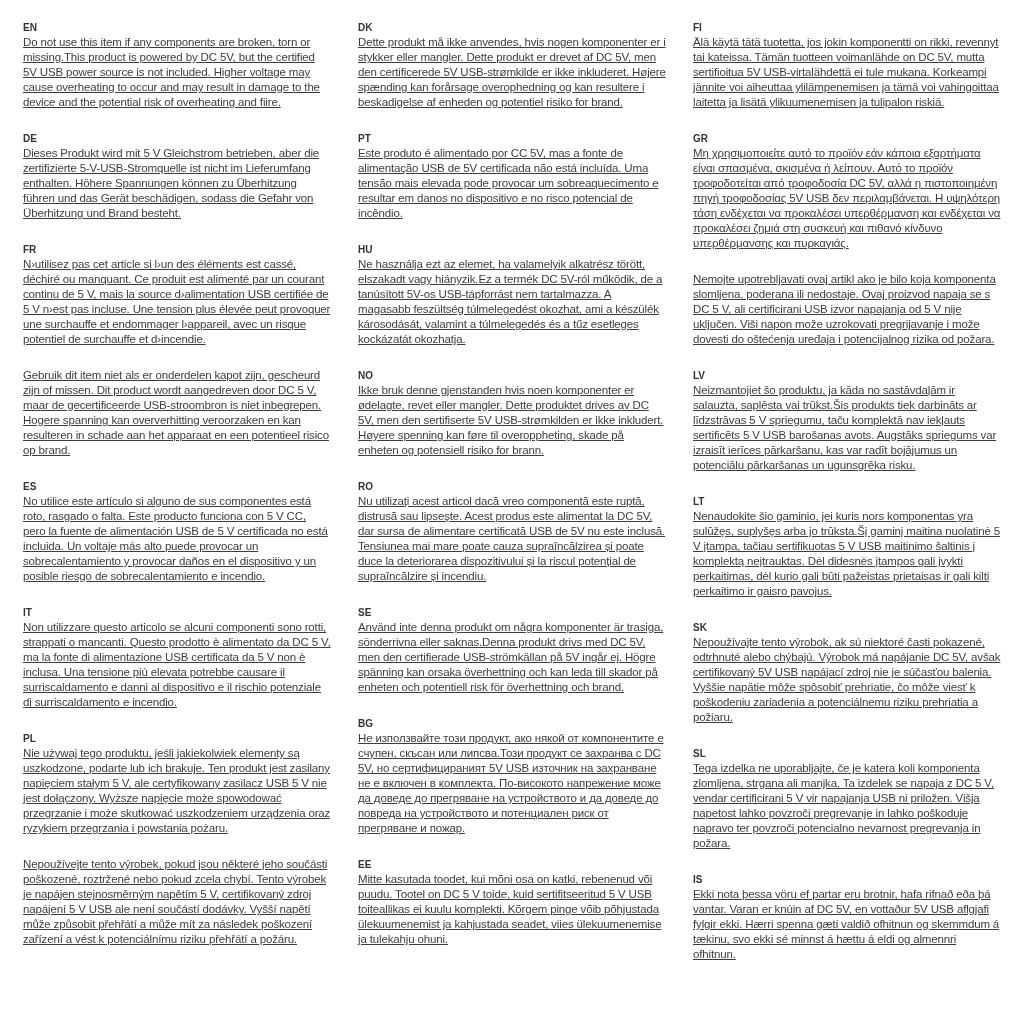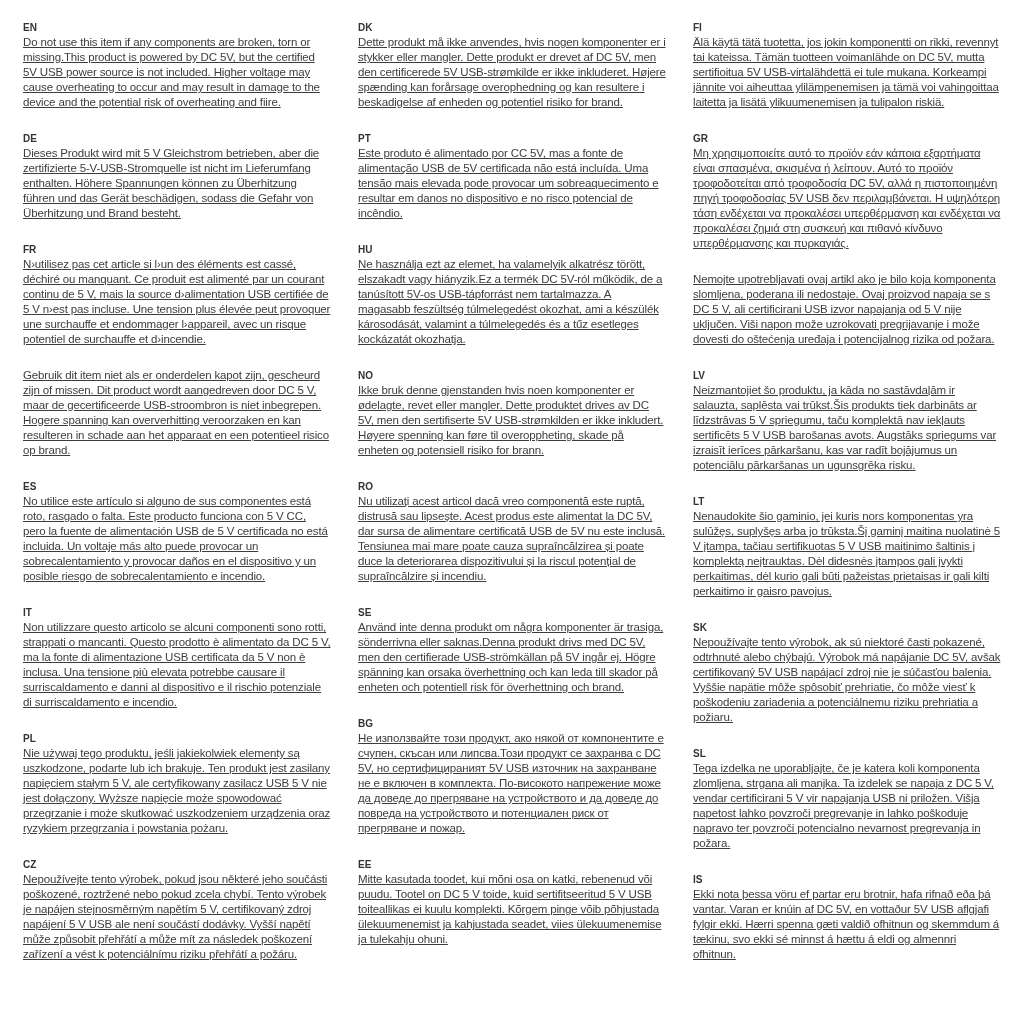--- a/index.html
+++ b/index.html
@@ -72,21 +72,20 @@
       </section>
       <section>
         <h2>IT</h2>
         <p>Non utilizzare questo articolo se alcuni componenti sono rotti, strappati o mancanti. Questo prodotto è alimentato da DC 5 V, ma la fonte di alimentazione USB certificata da 5 V non è inclusa. Una tensione più elevata potrebbe causare il surriscaldamento e danni al dispositivo e il rischio potenziale di surriscaldamento e incendio.</p>
       </section>
       <section>
         <h2>PL</h2>
         <p>Nie używaj tego produktu, jeśli jakiekolwiek elementy są uszkodzone, podarte lub ich brakuje. Ten produkt jest zasilany napięciem stałym 5 V, ale certyfikowany zasilacz USB 5 V nie jest dołączony. Wyższe napięcie może spowodować przegrzanie i może skutkować uszkodzeniem urządzenia oraz ryzykiem przegrzania i powstania pożaru.</p>
       </section>
       <section>
-        <h2>CZ</h2>
         <p>Nepoužívejte tento výrobek, pokud jsou některé jeho součásti poškozené, roztržené nebo pokud zcela chybí. Tento výrobek je napájen stejnosměrným napětím 5 V, certifikovaný zdroj napájení 5 V USB ale není součástí dodávky. Vyšší napětí může způsobit přehřátí a může mít za následek poškození zařízení a vést k potenciálnímu riziku přehřátí a požáru.</p>
       </section>
     </div>
   <div class="col">
       <section>
         <h2>DK</h2>
         <p>Dette produkt må ikke anvendes, hvis nogen komponenter er i stykker eller mangler. Dette produkt er drevet af DC 5V, men den certificerede 5V USB-strømkilde er ikke inkluderet. Højere spænding kan forårsage overophedning og kan resultere i beskadigelse af enheden og potentiel risiko for brand.</p>
       </section>
       <section>
         <h2>PT</h2>

